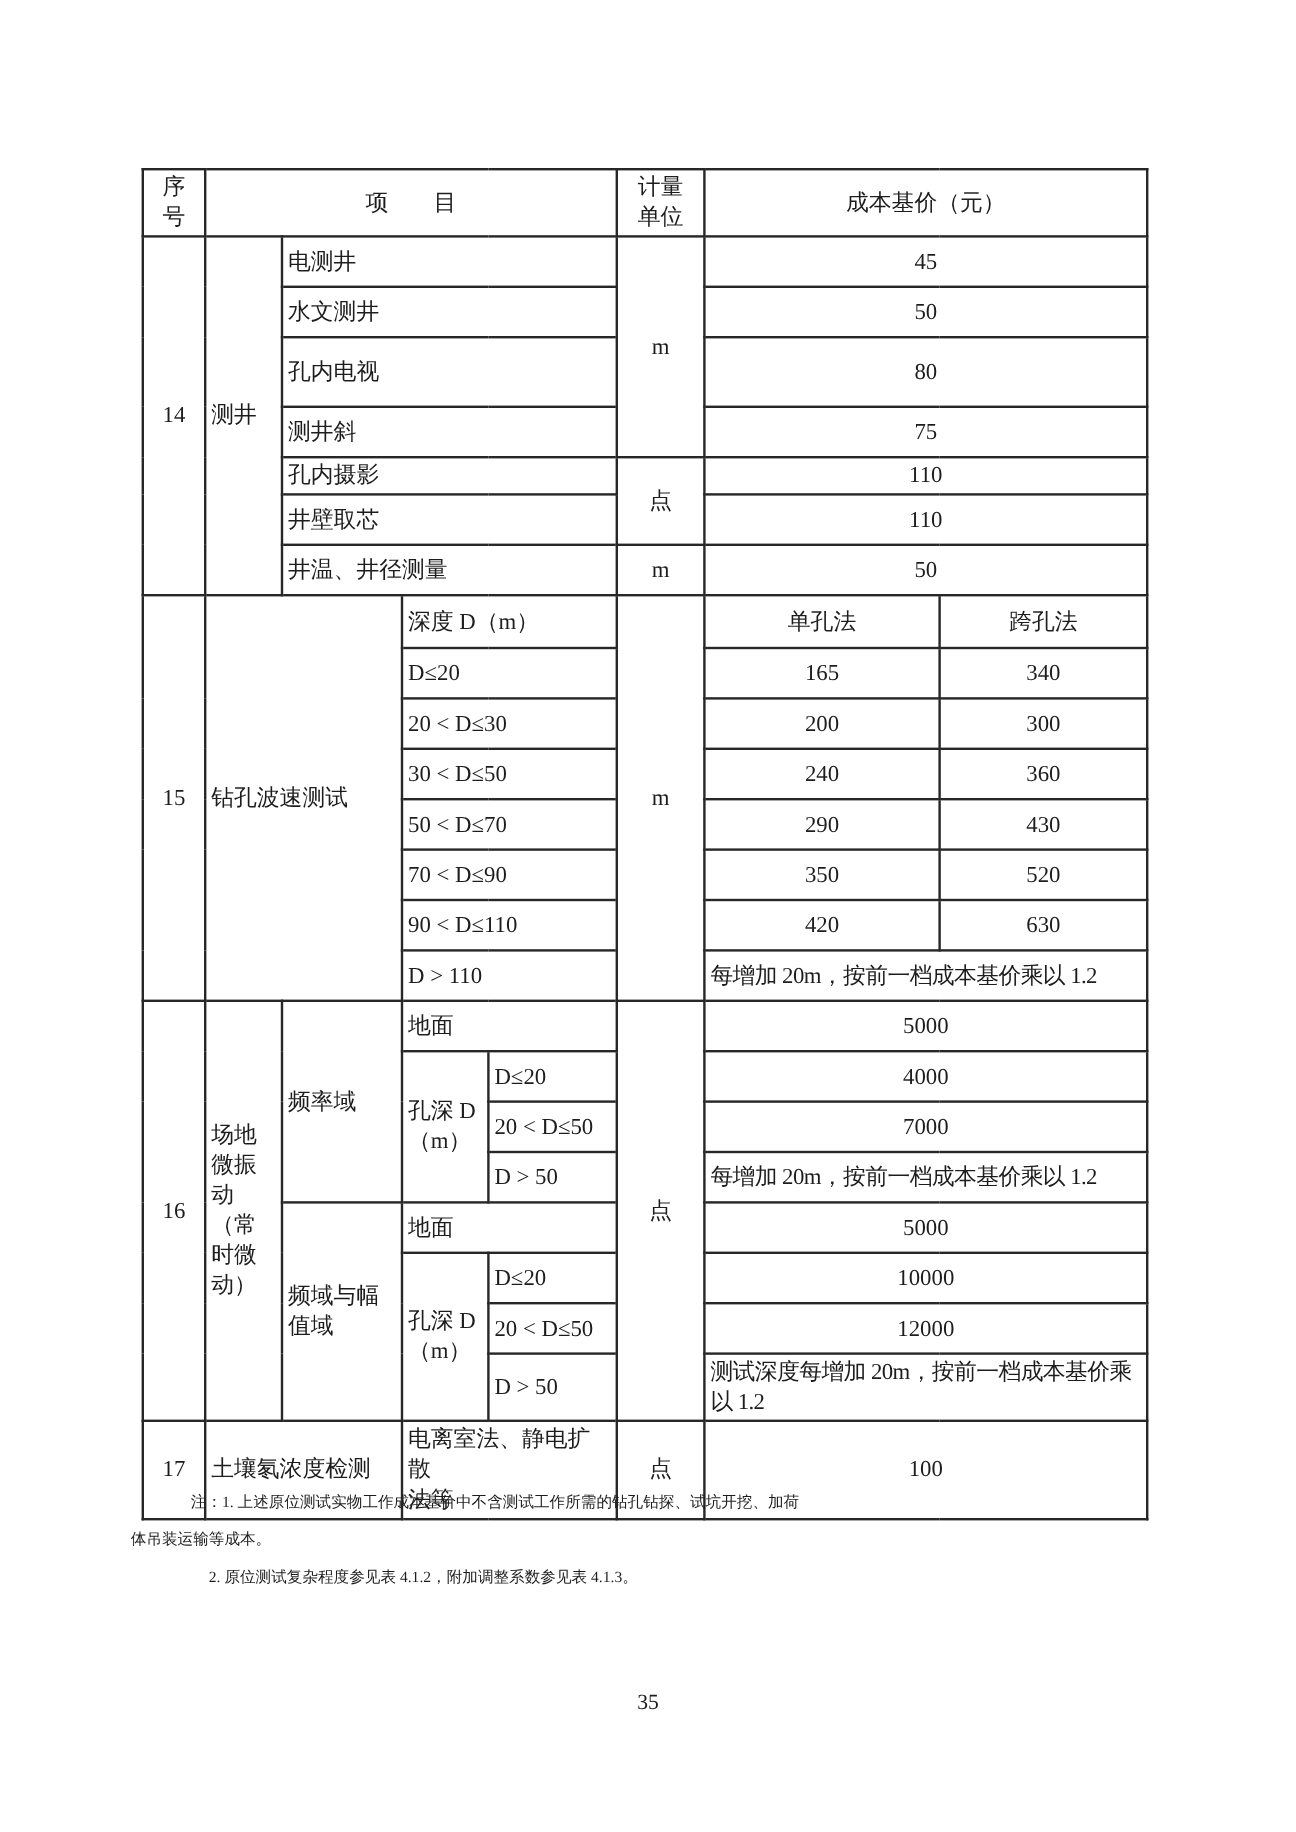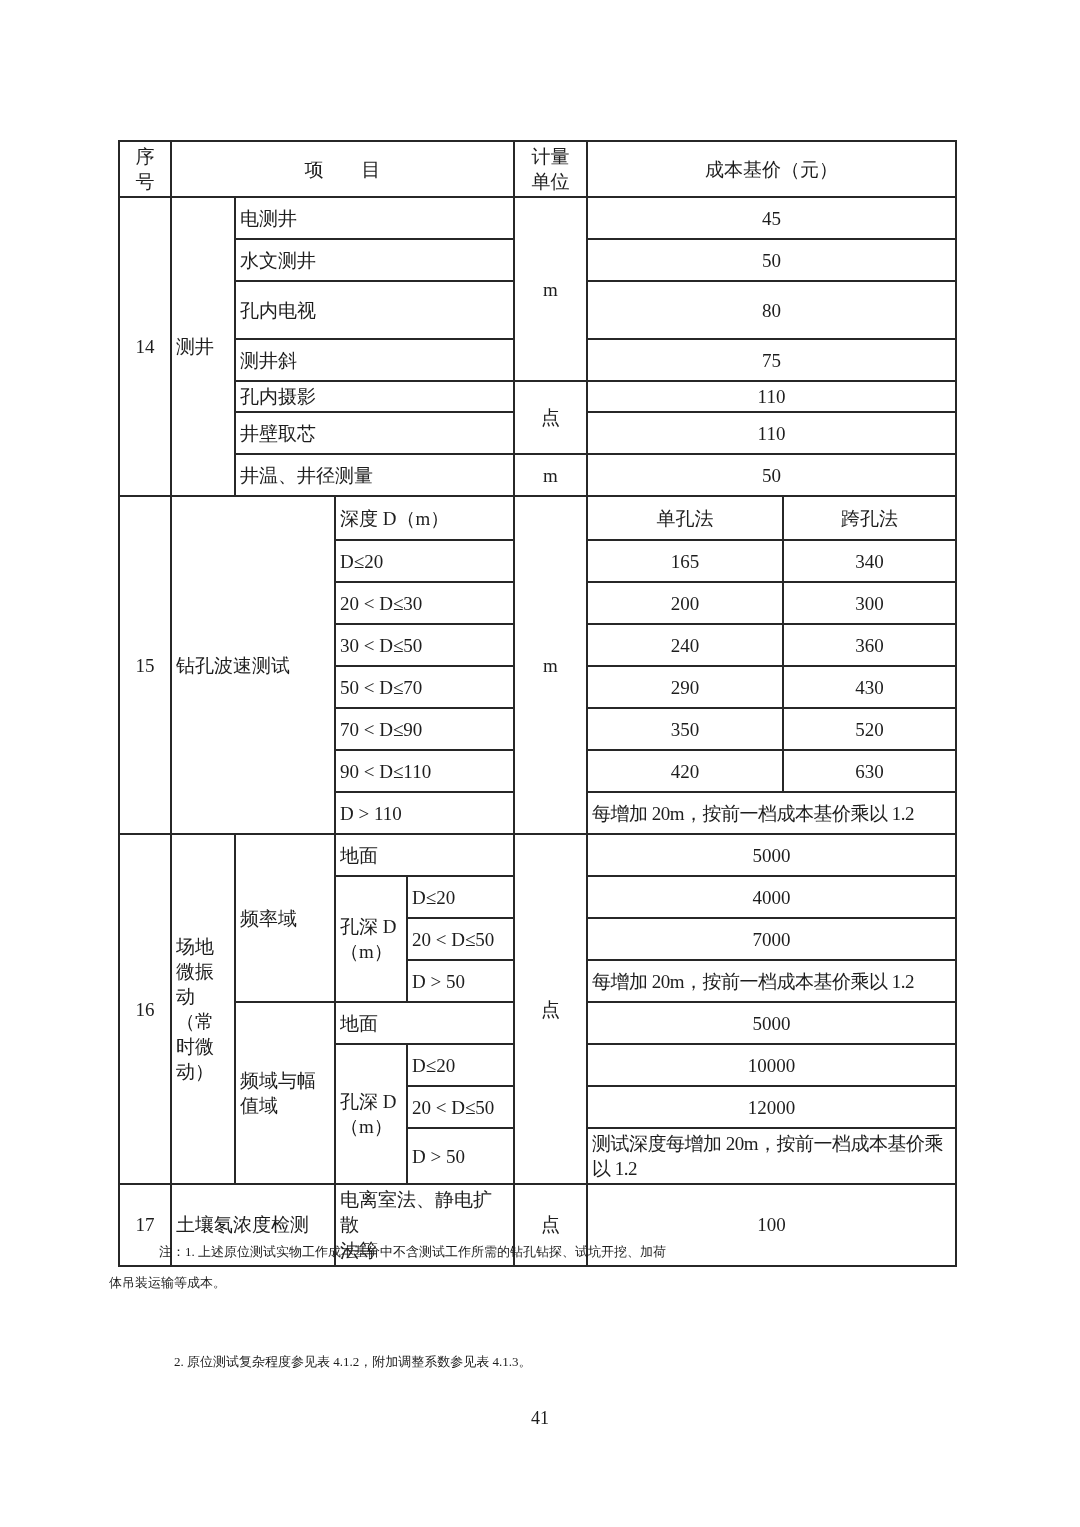--- a/index.html
+++ b/index.html
@@ -32,21 +32,21 @@
   .pre { white-space:pre-line; }
   .note-cell { text-align:left; padding-left:8px; letter-spacing:-0.5px;margin-top:28px; }
   .grp { line-height:1.5; }
 
   .notes {
     position:absolute; left:108px; top:1236px; width:838px;
     font-size:13px; line-height:31px;
   }
   .note-l1 { padding-left:51px; }
   .note-l2 { padding-left:1px; }
-  .note-l3, .note-l4 { padding-left:66px;margin-top:48px; }
+  .note-l3, .note-l4 { padding-left:66px; }
 
   .page-number {
     position:absolute; top:1408px; left:0; width:100%;
     text-align:center; font-size:18px;
   }
 </style>
 </head>
 <body>
 
 <div class="page">
@@ -209,15 +209,15 @@
 
     </tbody>
   </table>
 
   <div class="notes">
     <div class="note-l1">注：1. 上述原位测试实物工作成本基价中不含测试工作所需的钻孔钻探、试坑开挖、加荷</div>
     <div class="note-l2">体吊装运输等成本。</div>
     <div class="note-l3">2. 原位测试复杂程度参见表 4.1.2，附加调整系数参见表 4.1.3。</div>
   </div>
 
-  <div class="page-number">41</div>
+  <div class="page-number">35</div>
 
 </div>
 
 </body></html>

